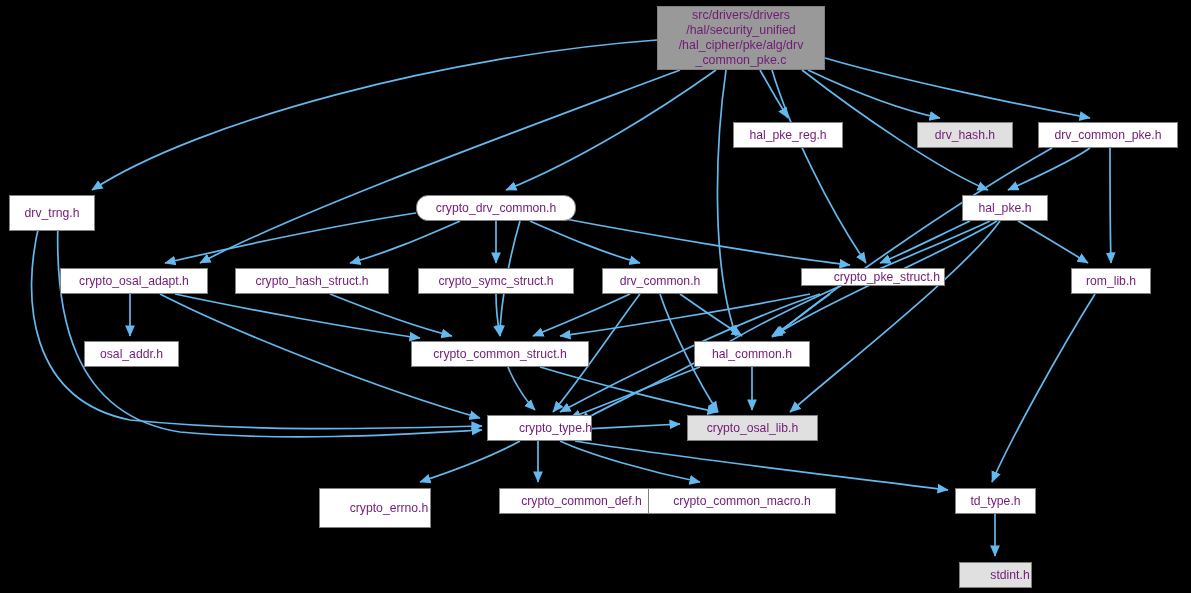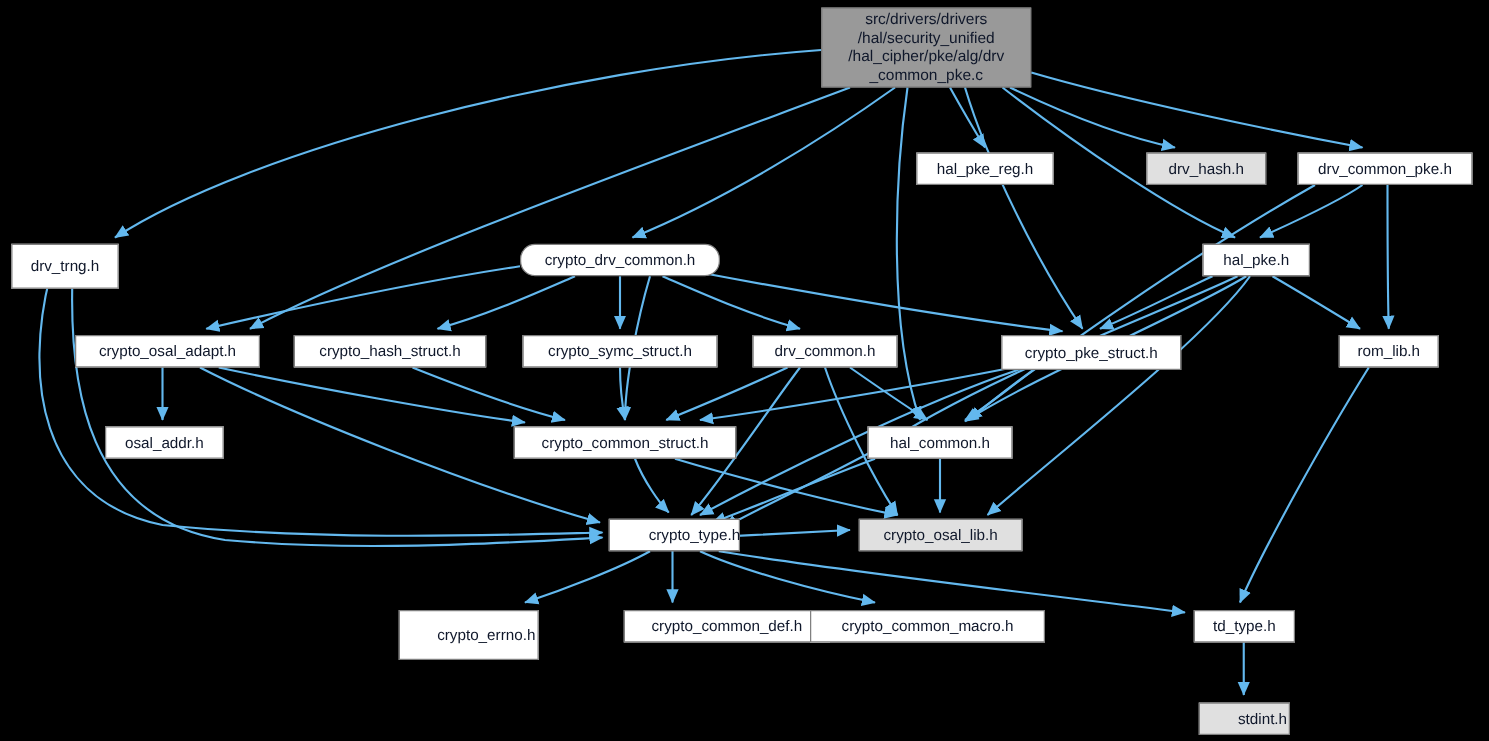--- a/index.html
+++ b/index.html
@@ -20,21 +20,21 @@
     left: 0;
     top: 0;
     width: 1191px;
     height: 593px;
   }
   .node-box {
     position: absolute;
     box-sizing: border-box;
     border: 1px solid #808080;
     background: #ffffff;
-    color: #0f172a;
+    color: #701a75;
     display: flex;
     align-items: center;
     justify-content: center;
     text-align: center;
     font-size: 12.2px;
     line-height: 14.6px;
     letter-spacing: 0px;
     white-space: pre-line;
     overflow: visible;
   }
@@ -115,21 +115,21 @@
       <div class="node-box fill-white" style="left: 733px; top: 122px; width: 110px; height: 26px;"><span class="node-label">hal_pke_reg.h</span></div>
       <div class="node-box fill-lightgray" style="left: 917px; top: 122px; width: 96px; height: 26px;"><span class="node-label">drv_hash.h</span></div>
       <div class="node-box fill-white" style="left: 1038px; top: 122px; width: 140px; height: 26px;"><span class="node-label">drv_common_pke.h</span></div>
       <div class="node-box fill-white" style="left: 9px; top: 195px; width: 86px; height: 36px;"><span class="node-label">drv_trng.h</span></div>
       <div class="node-box fill-white" style="left: 416px; top: 195px; width: 160px; height: 26px; border-radius: 12px;"><span class="node-label">crypto_drv_common.h</span></div>
       <div class="node-box fill-white" style="left: 962px; top: 195px; width: 86px; height: 26px;"><span class="node-label">hal_pke.h</span></div>
       <div class="node-box fill-white" style="left: 60px; top: 268px; width: 148px; height: 26px;"><span class="node-label">crypto_osal_adapt.h</span></div>
       <div class="node-box fill-white" style="left: 235px; top: 268px; width: 154px; height: 26px;"><span class="node-label">crypto_hash_struct.h</span></div>
       <div class="node-box fill-white" style="left: 418px; top: 268px; width: 156px; height: 26px;"><span class="node-label">crypto_symc_struct.h</span></div>
       <div class="node-box fill-white" style="left: 602px; top: 268px; width: 116px; height: 26px;"><span class="node-label">drv_common.h</span></div>
-      <div class="node-box fill-white" style="left: 801px; top: 268px; width: 144px; height: 28px;"><span class="node-label">crypto_pke_struct.h</span></div>
+      <div class="node-box fill-white" style="left: 801px; top: 268px; width: 144px; height: 18px; justify-content: flex-end;"><span class="node-label">crypto_pke_struct.h</span></div>
       <div class="node-box fill-white" style="left: 1071px; top: 268px; width: 80px; height: 26px;"><span class="node-label">rom_lib.h</span></div>
       <div class="node-box fill-white" style="left: 84px; top: 341px; width: 95px; height: 26px;"><span class="node-label">osal_addr.h</span></div>
       <div class="node-box fill-white" style="left: 411px; top: 341px; width: 178px; height: 26px;"><span class="node-label">crypto_common_struct.h</span></div>
       <div class="node-box fill-white" style="left: 694px; top: 341px; width: 116px; height: 26px;"><span class="node-label">hal_common.h</span></div>
       <div class="node-box fill-white" style="left: 487px; top: 415px; width: 105px; height: 26px; padding-left: 32px;"><span class="node-label">crypto_type.h</span></div>
       <div class="node-box fill-lightgray" style="left: 687px; top: 415px; width: 131px; height: 26px;"><span class="node-label">crypto_osal_lib.h</span></div>
       <div class="node-box fill-white" style="left: 319px; top: 488px; width: 112px; height: 40px; padding-left: 28px;"><span class="node-label">crypto_errno.h</span></div>
       <div class="node-box fill-white" style="left: 457px; top: 488px; width: 165px; height: 26px; margin-left: 42px;"><span class="node-label">crypto_common_def.h</span></div>
       <div class="node-box fill-white" style="left: 648px; top: 488px; width: 188px; height: 26px;"><span class="node-label">crypto_common_macro.h</span></div>
       <div class="node-box fill-white" style="left: 955px; top: 488px; width: 81px; height: 26px;"><span class="node-label">td_type.h</span></div>

